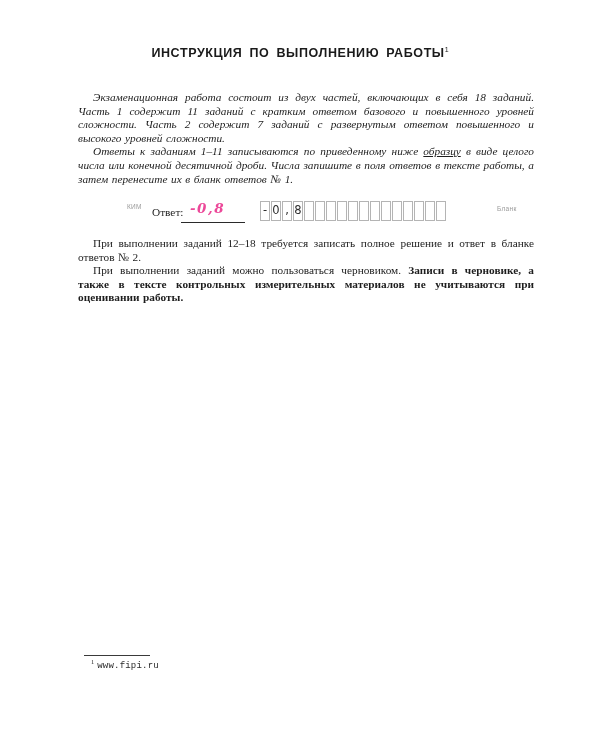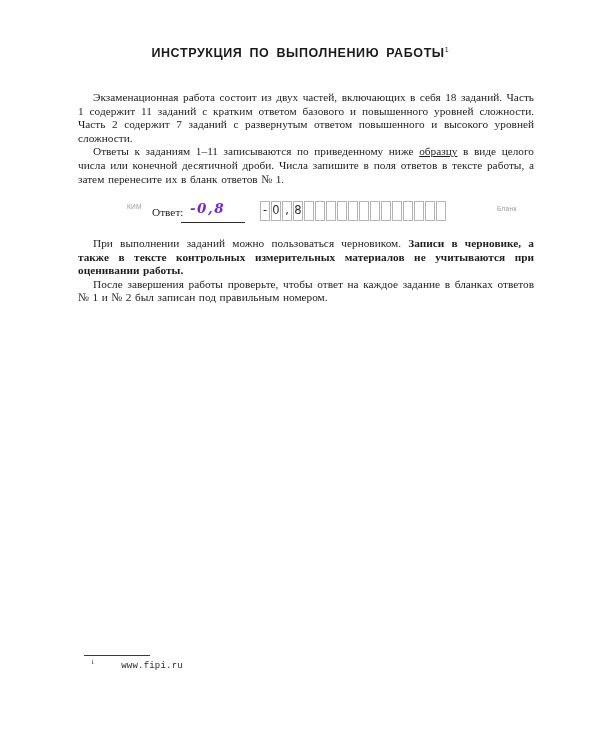--- a/index.html
+++ b/index.html
@@ -30,21 +30,21 @@
     font-size: 7px;
     font-weight: normal;
     vertical-align: super;
     letter-spacing: 0;
   }
   .text-block {
     position: absolute;
     left: 78px;
     width: 456px;
   }
-  .block-top { top: 91px; }
+  .block-top { top: 91px; font-style: italic; }
   .block-bottom { top: 237px; }
   p.body-par {
     font-size: 11.3px;
     line-height: 13.6px;
     text-align: justify;
     text-indent: 15px;
     word-spacing: 0.8px;
   }
   .u-word { text-decoration: underline; }
   .b-seg { font-weight: bold; }
@@ -74,21 +74,21 @@
   }
   .hand-value {
     position: absolute;
     left: 190px;
     top: 4px;
     font-family: "DejaVu Serif", serif;
     font-style: italic;
     font-weight: bold;
     font-size: 13.5px;
     letter-spacing: 1.5px;
-    color: #6d28d9;
+    color: #ec4899;
   }
   .hand-underline {
     position: absolute;
     left: 181px;
     top: 26px;
     width: 64px;
     height: 0;
     border-top: 1.2px solid #2a2a2a;
   }
   .answer-grid {
@@ -132,21 +132,20 @@
   }
   .footnote-line sup {
     font-size: 6.5px;
     vertical-align: super;
     margin-right: 3px;
   }
   .footnote-url {
     font-family: "Liberation Mono", "DejaVu Sans Mono", monospace;
     font-size: 9px;
     letter-spacing: 0.2px;
-    margin-left: 24px;
   }
 </style>
 </head>
 <body>
 
 <div class="page">
 
   <div class="doc-title">
     <span>ИНСТРУКЦИЯ ПО ВЫПОЛНЕНИЮ РАБОТЫ</span><sup>1</sup>
   </div>
@@ -177,22 +176,22 @@
         <span class="cell"></span>
         <span class="cell"></span>
         <span class="cell"></span>
         <span class="cell"></span>
         <span class="cell"></span>
       </span>
     <span class="blank-label">Бланк</span>
   </div>
 
   <div class="text-block block-bottom">
+    <p class="body-par">При выполнении заданий 12–18 требуется записать полное решение и ответ в бланке ответов № 2.</p>
     <p class="body-par"><span>При выполнении заданий можно пользоваться черновиком. </span><span class="b-seg">Записи в черновике, а также в тексте контрольных измерительных материалов не учитываются при оценивании работы.</span></p>
-    <p class="body-par">После завершения работы проверьте, чтобы ответ на каждое задание в бланках ответов № 1 и № 2 был записан под правильным номером.</p>
   </div>
 
   <div class="footnote">
     <div class="footnote-rule"></div>
     <div class="footnote-line"><sup>1</sup><span class="footnote-url">www.fipi.ru</span></div>
   </div>
 
 </div>
 
 </body></html>

